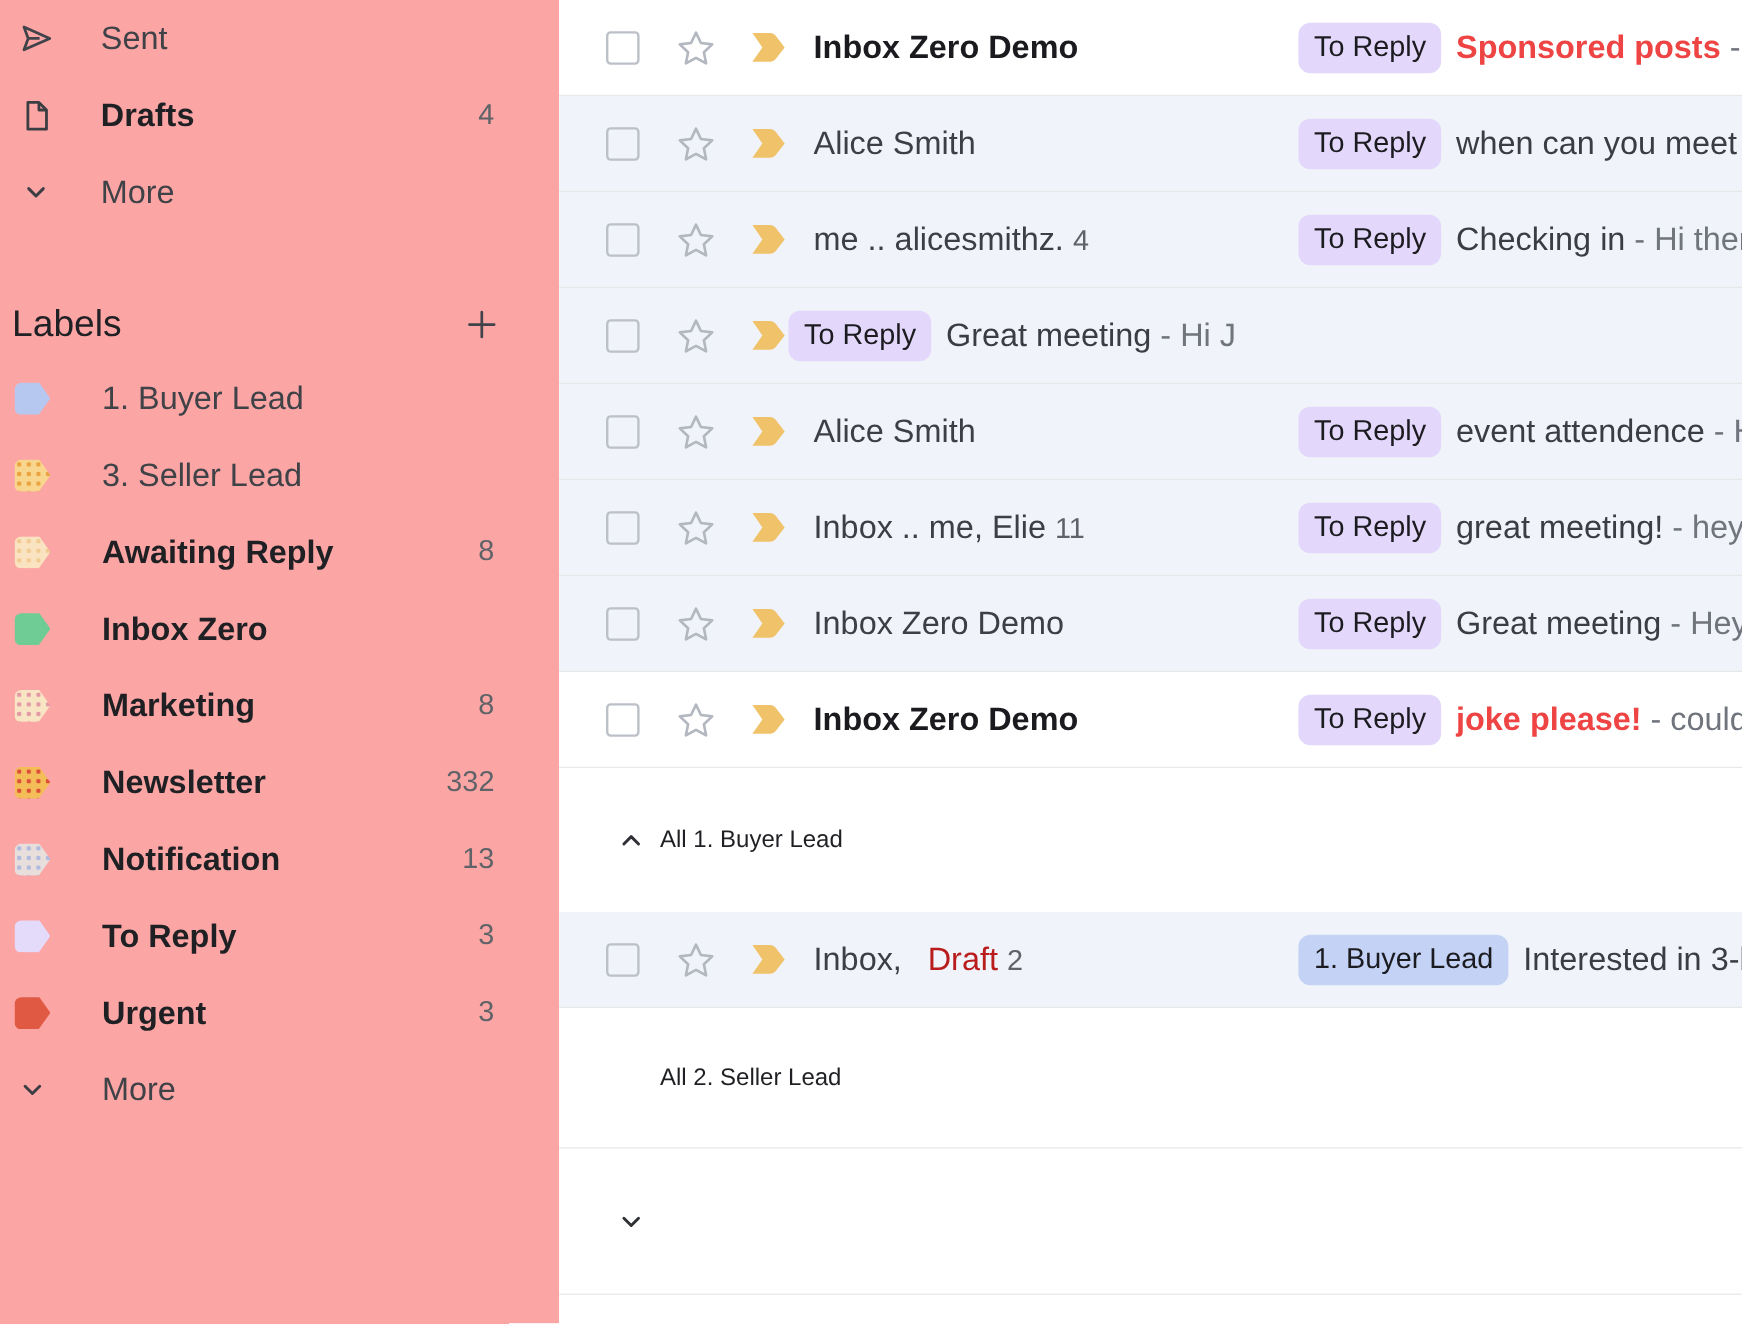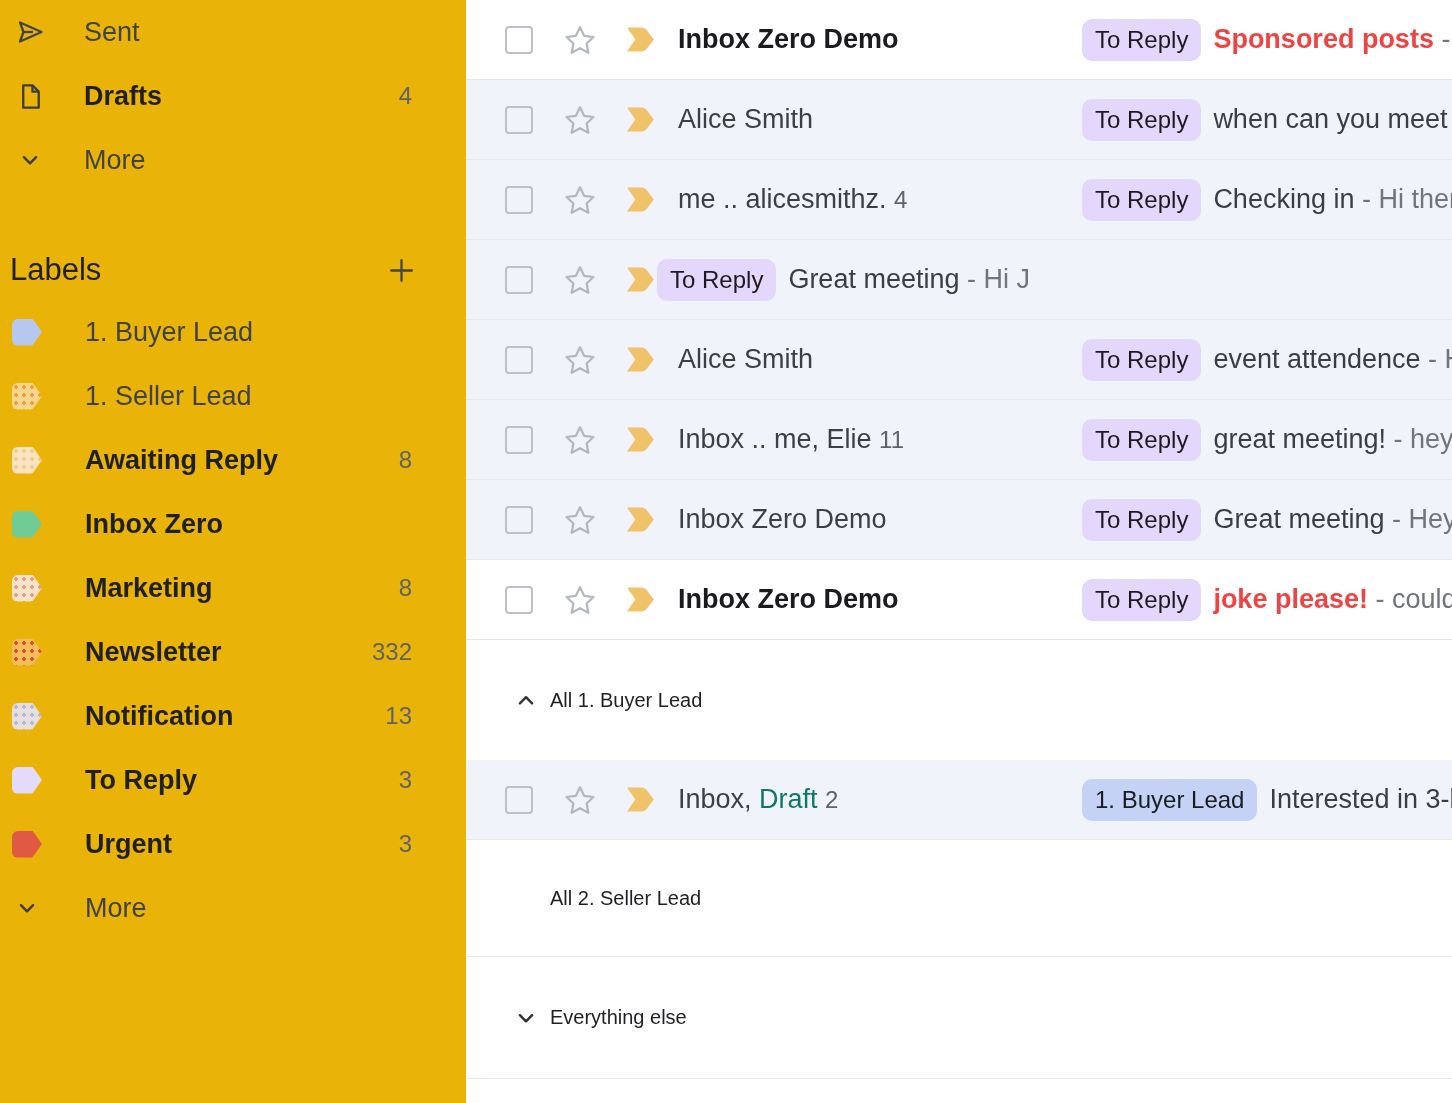--- a/index.html
+++ b/index.html
@@ -2,21 +2,21 @@
 <html><head>
 <meta charset="utf-8">
 <style>
   html,body{margin:0;padding:0;}
   .screen{
     position:relative;width:1452px;height:1103px;background:#ffffff;
     font-family:"Liberation Sans",sans-serif;overflow:hidden;
     color:#202124;
   }
   
-  .sidebar{position:absolute;left:0;top:0;width:466px;height:1103px;background:#eab308;}
+  .sidebar{position:absolute;left:0;top:0;width:466px;height:1103px;background:#fca5a5;}
   .nav-item{height:64px;display:flex;align-items:center;cursor:pointer;}
   .nav-icon{width:34px;margin-left:13px;display:flex;justify-content:center;align-items:center;flex:none;}
   .nav-label{margin-left:37px;font-size:27px;color:#3f4247;white-space:nowrap;}
   .nav-label.bold{font-weight:700;color:#1f2023;}
   .side-count{margin-left:auto;margin-right:54px;font-size:24px;color:#5f6368;}
   .labels-header{margin-top:48px;height:60px;display:flex;align-items:center;}
   .labels-title{margin-left:10px;font-size:31px;color:#202124;}
   .add-btn{margin-left:auto;margin-right:48px;display:flex;align-items:center;cursor:pointer;}
   .label-item{height:64px;display:flex;align-items:center;cursor:pointer;}
   .tag{width:30px;height:27px;margin-left:12px;flex:none;border-radius:6px;
@@ -96,21 +96,21 @@
       </span>
     </div>
 
     <div class="label-item">
       <span class="tag" style="background-color: rgb(183, 200, 240);"></span>
       <span class="label-name">1. Buyer Lead</span>
       <span class="side-count"></span>
     </div>
     <div class="label-item">
       <span class="tag" style="background-color: rgb(248, 214, 142); background-image: radial-gradient(rgb(234, 163, 63) 1.7px, transparent 2.1px); background-size: 8px 8px;"></span>
-      <span class="label-name">1. Seller Lead</span>
+      <span class="label-name">3. Seller Lead</span>
       <span class="side-count"></span>
     </div>
     <div class="label-item">
       <span class="tag" style="background-color: rgb(250, 227, 192); background-image: radial-gradient(rgb(240, 203, 146) 1.7px, transparent 2.1px); background-size: 8px 8px;"></span>
       <span class="label-name bold">Awaiting Reply</span>
       <span class="side-count">8</span>
     </div>
     <div class="label-item">
       <span class="tag" style="background-color: rgb(111, 204, 148);"></span>
       <span class="label-name bold">Inbox Zero</span>
@@ -268,33 +268,32 @@
     </div>
 
     <div class="row read">
       <span class="cb"></span>
       <svg class="star" viewBox="0 0 34 32" width="34" height="32">
           <path d="M17 3.2l4.1 8.6 9.4 1.2-6.9 6.5 1.8 9.3L17 24.2l-8.4 4.6 1.8-9.3-6.9-6.5 9.4-1.2z" fill="none" stroke="#b3b7bf" stroke-width="2.2" stroke-linejoin="round"></path>
         </svg>
       <svg class="marker" viewBox="0 0 32 27" width="32" height="27">
           <path d="M2 1.5h14.5c2 0 3.9.9 5.1 2.5l7.3 9.5-7.3 9.5c-1.2 1.6-3.1 2.5-5.1 2.5H2l8.3-12z" style="fill: rgb(240, 194, 106);"></path>
         </svg>
-      <div class="sender-box"><span>Inbox,</span> <span class="draft" style="color: #0f766e;">Draft</span> <span class="cnt">2</span></div>
+      <div class="sender-box"><span>Inbox,</span> <span class="draft" style="color: #b91c1c; margin-left: 14px;">Draft</span> <span class="cnt">2</span></div>
       <span class="badge" style="background-color: rgb(195, 210, 245);">1. Buyer Lead</span>
       <div class="subj-box"><span class="subject">Interested in 3-b</span><span class="dash"></span><span class="snippet"></span></div>
     </div>
 
     <div class="section s2">
       <span class="sec-spacer"></span>
       <span class="sec-title">All 2. Seller Lead</span>
     </div>
 
     <div class="section s3">
       <span class="sec-chevron">
         <svg viewBox="0 0 32 32" width="30" height="30">
             <path d="M9.5 13l6.5 6.5L22.5 13" fill="none" stroke="#2f3136" stroke-width="2.6" stroke-linecap="round" stroke-linejoin="round"></path>
           </svg>
       </span>
-      <span class="sec-title">Everything else</span>
     </div>
 
   </main>
 </div>
 
 </body></html>

